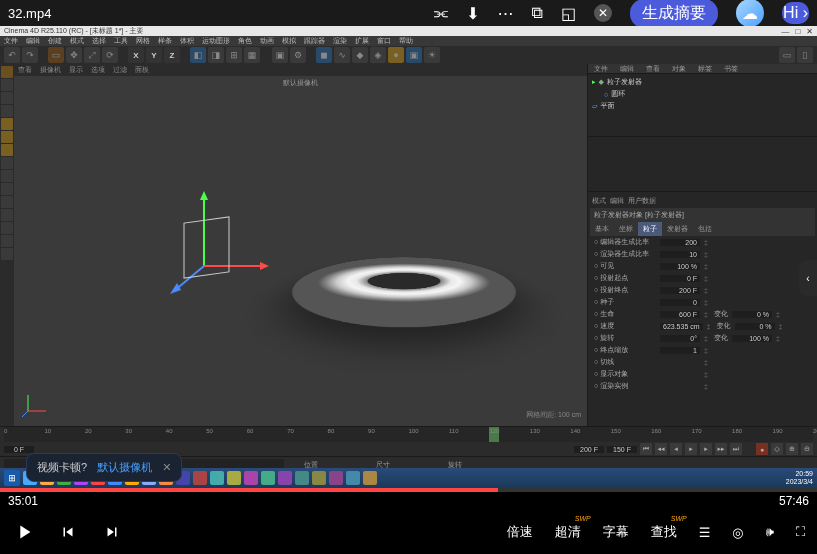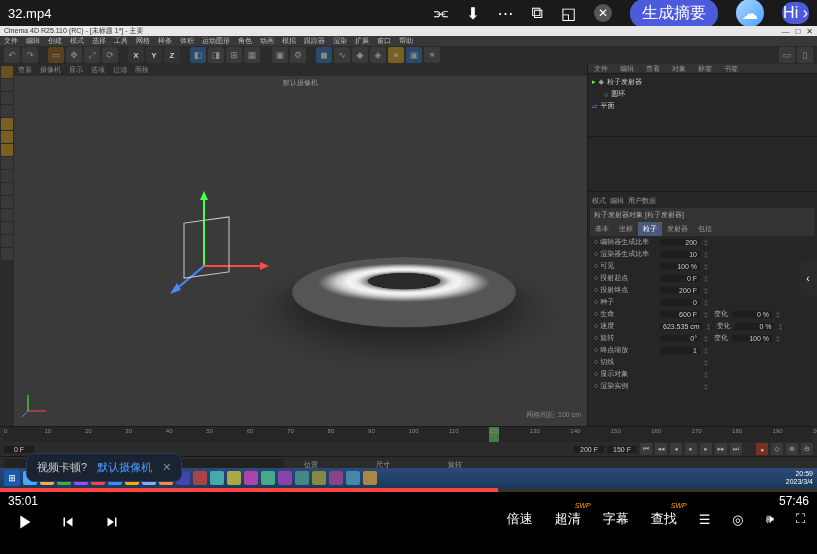--- a/index.html
+++ b/index.html
@@ -68,21 +68,21 @@
 .tb-icon{width:14px;height:14px;border-radius:2px}
 .tb-time{margin-left:auto;font-size:7px;color:#fff;text-align:right;line-height:8px}
 .progress{position:absolute;bottom:62px;left:0;right:0;height:4px;background:#333}
 .progress-fill{height:100%;background:#ff4444;width:61%}
 .feedback{position:absolute;bottom:72px;left:26px;background:#1a2332;border:1px solid #2a3a5a;border-radius:8px;padding:6px 10px;display:flex;align-items:center;gap:10px;font-size:11px}
 .feedback .q{color:#ccc}
 .feedback .link{color:#4a9fff}
 .feedback .close{color:#888;cursor:pointer}
 .time-left{position:absolute;bottom:46px;left:8px;color:#fff;font-size:12px}
 .time-right{position:absolute;bottom:46px;right:8px;color:#fff;font-size:12px}
-.bottom-bar{position:absolute;bottom:0;left:0;right:0;height:44px;background:#000;display:flex;align-items:flex-start;padding:0 12px;gap:20px}
+.bottom-bar{position:absolute;bottom:0;left:0;right:0;height:44px;background:#000;display:flex;align-items:center;padding:0 12px;gap:20px}
 .play-btn{width:24px;height:24px;display:flex;align-items:center;justify-content:center;cursor:pointer}
 .play-btn svg{fill:#fff}
 .bottom-right{margin-left:auto;display:flex;align-items:center;gap:22px;color:#fff;font-size:13px}
 .br-item{position:relative;cursor:pointer}
 .swp{position:absolute;top:-8px;right:-10px;font-size:7px;color:#ffa500;font-style:italic}
 .side-arrow{position:absolute;right:0;top:260px;width:18px;height:36px;background:#2a2a2a;border-radius:8px 0 0 8px;display:flex;align-items:center;justify-content:center;color:#fff}
 </style>
 </head>
 <body>
 

